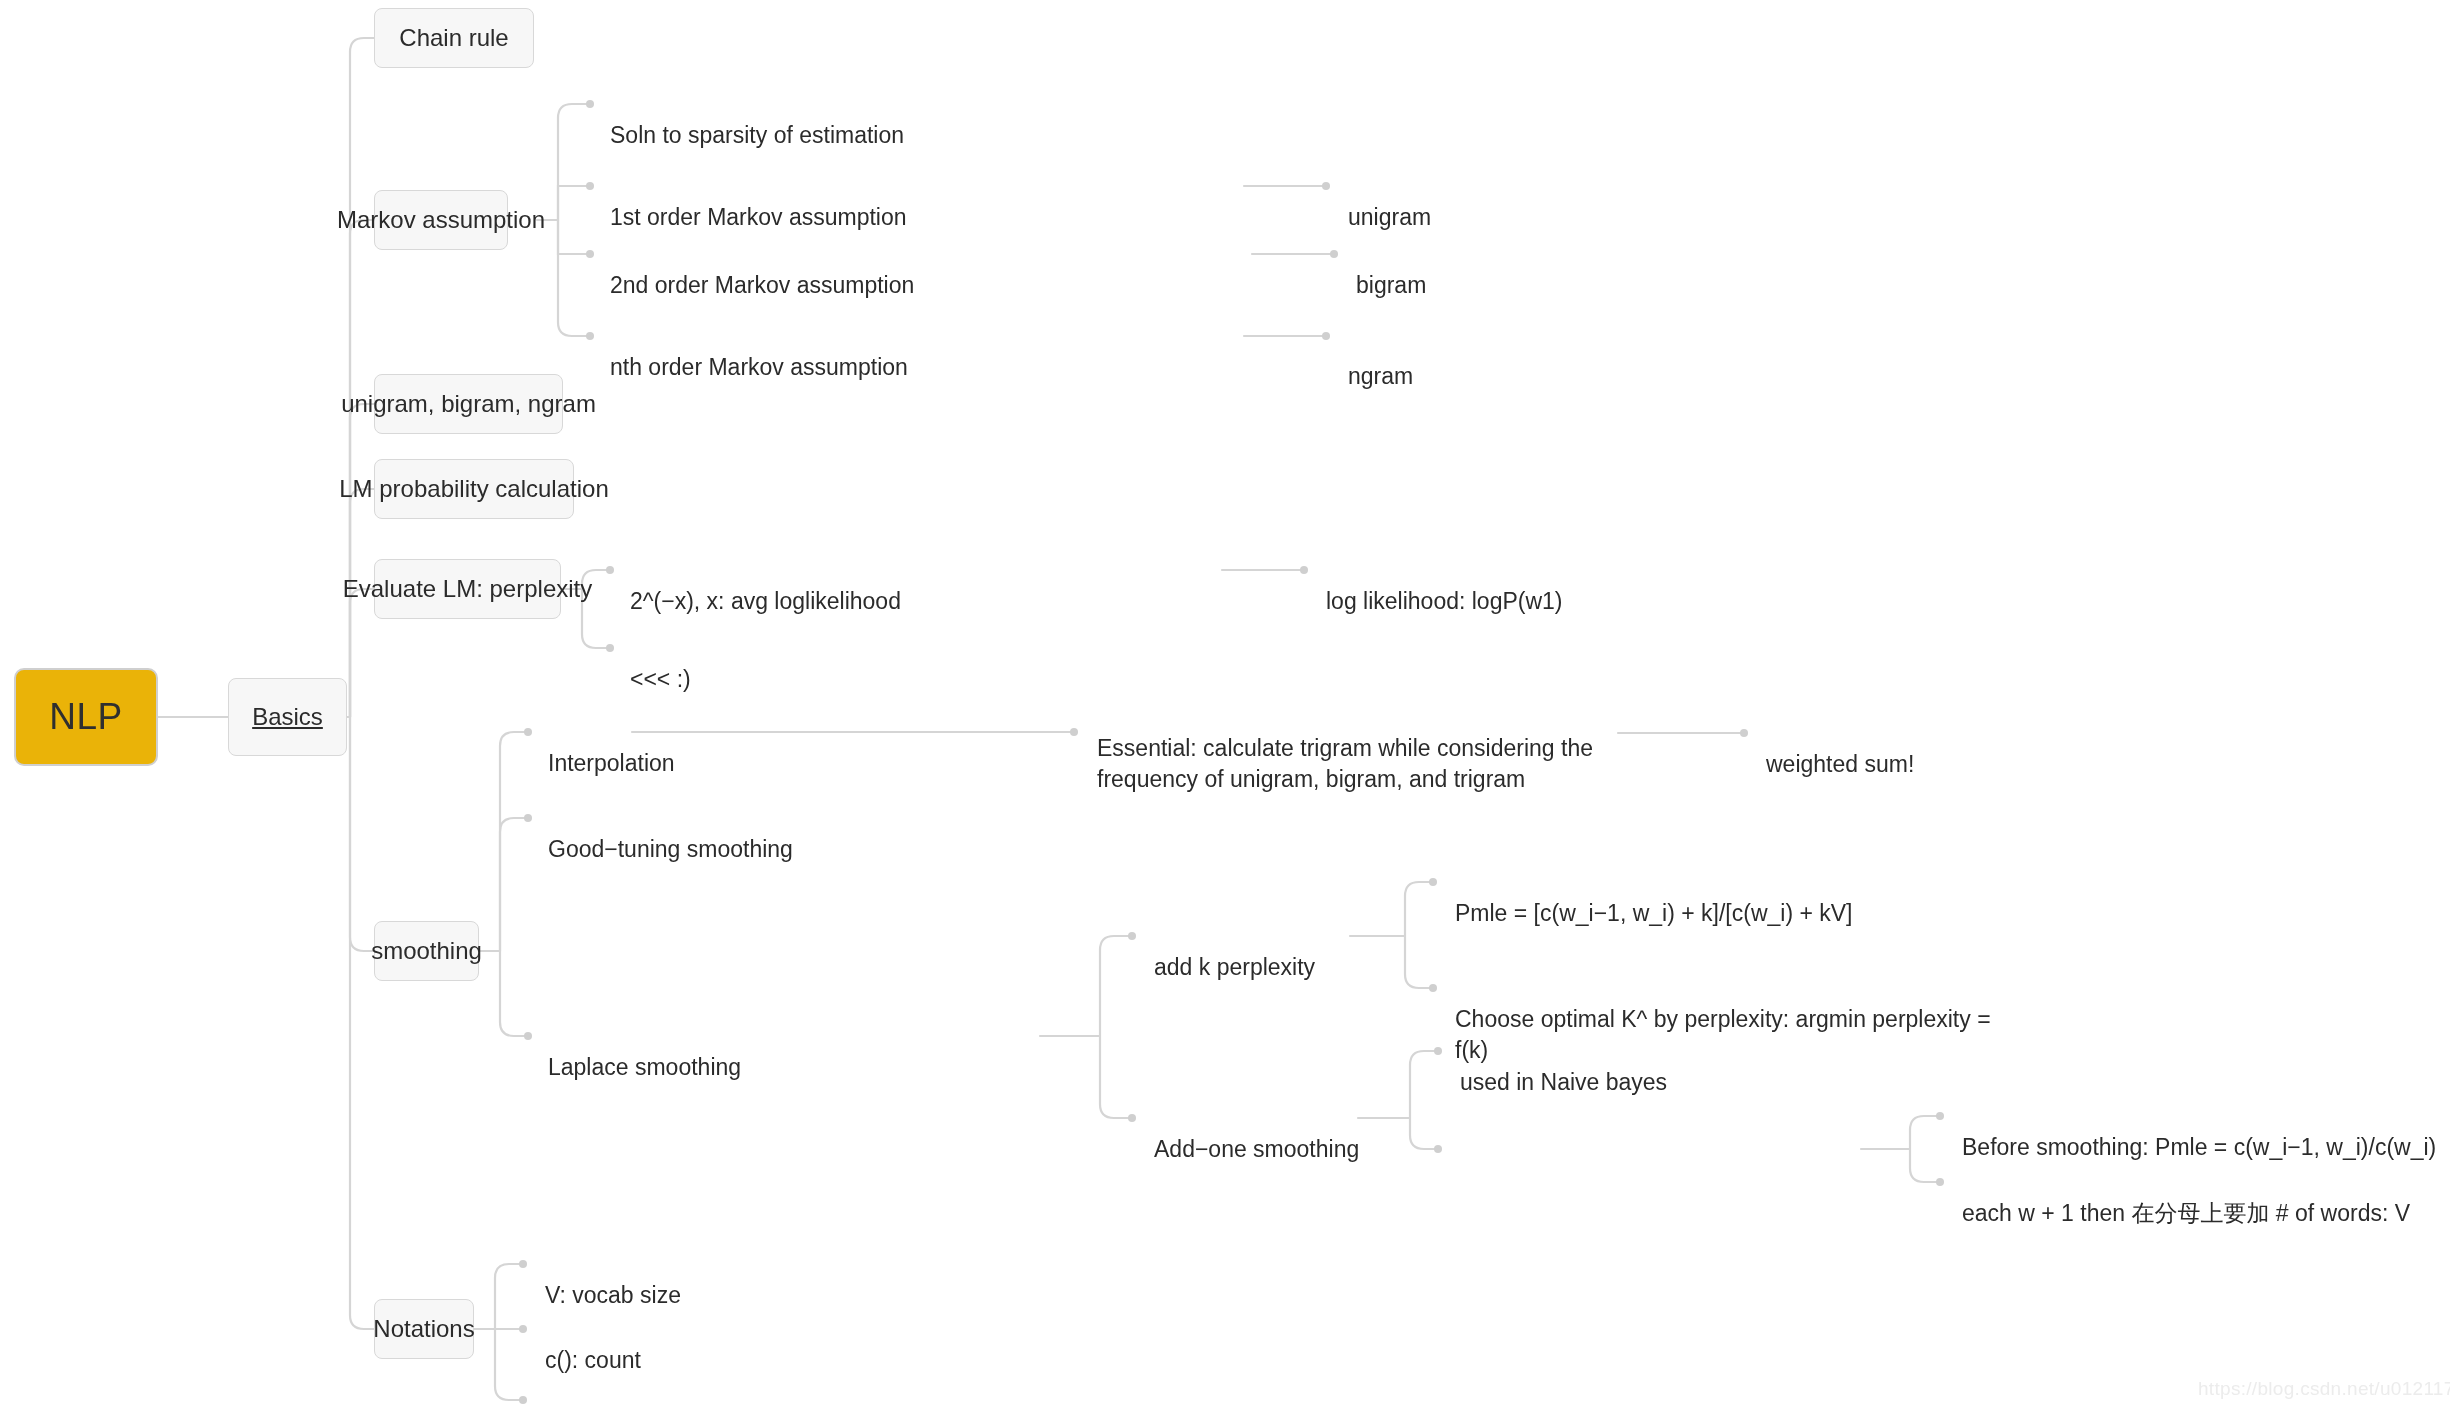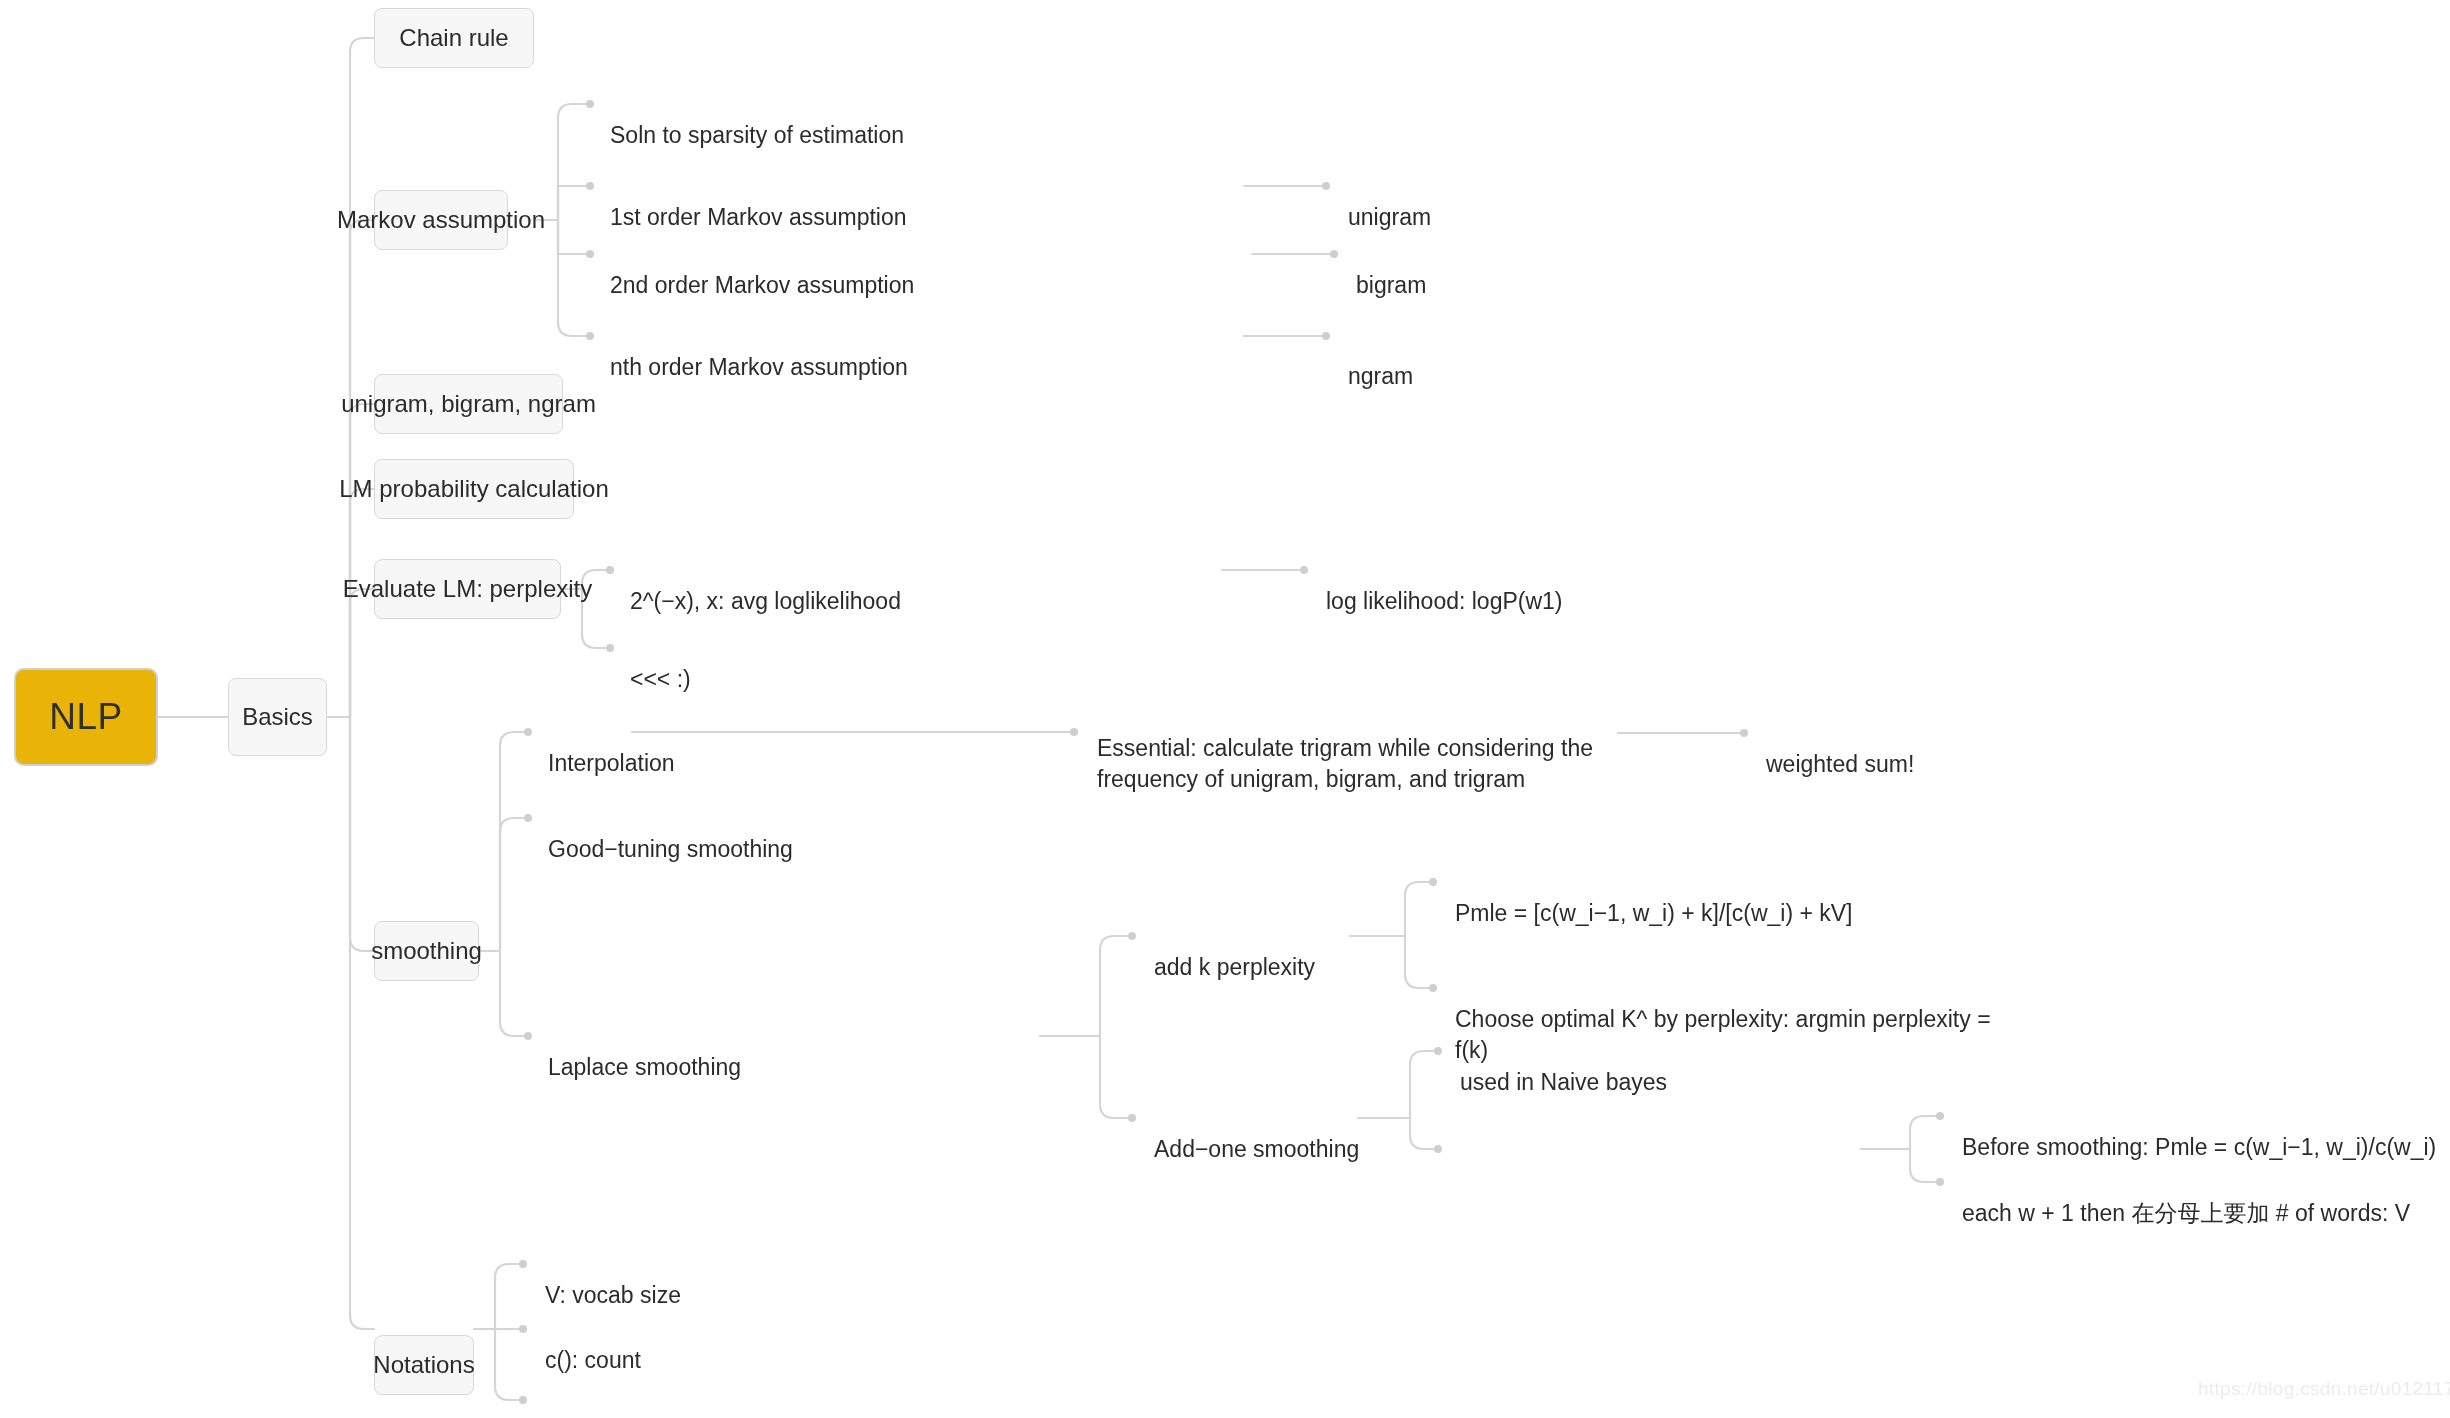--- a/index.html
+++ b/index.html
@@ -157,21 +157,21 @@
       <circle cx="523" cy="1264" r="4" fill="#cfcfcf" stroke="none"></circle>
       <circle cx="523" cy="1329" r="4" fill="#cfcfcf" stroke="none"></circle>
       <circle cx="523" cy="1400" r="4" fill="#cfcfcf" stroke="none"></circle>
     </g>
   </svg>
 
   <div class="node boxed root" style="left:14px; top:668px; width:144px; height:98px;">
     <span>NLP</span>
   </div>
 
-  <div class="node boxed branch" style="left:228px; top:678px; width:99px; height:78px;">
+  <div class="node boxed branch" style="left:228px; top:678px; width:119px; height:78px;text-decoration:underline;">
     <span>Basics</span>
   </div>
 
   <div class="node boxed branch" style="left:374px; top:8px; width:160px; height:60px;">
     <span>Chain rule</span>
   </div>
 
   <div class="node boxed branch" style="left:374px; top:190px; width:134px; height:60px;">
     <span>Markov assumption</span>
   </div>
@@ -185,21 +185,21 @@
   </div>
 
   <div class="node boxed branch" style="left:374px; top:559px; width:187px; height:60px;">
     <span>Evaluate LM: perplexity</span>
   </div>
 
   <div class="node boxed branch" style="left:374px; top:921px; width:105px; height:60px;">
     <span>smoothing</span>
   </div>
 
-  <div class="node boxed branch" style="left:374px; top:1299px; width:100px; height:60px;margin-top:36px;">
+  <div class="node boxed branch" style="left:374px; top:1299px; width:100px; height:60px;">
     <span>Notations</span>
   </div>
 
   <div class="node leaf" style="left:610px; top:89px;">
     <span>Soln to sparsity of estimation</span>
   </div>
   <div class="node leaf" style="left:610px; top:171px;">
     <span>1st order Markov assumption</span>
   </div>
   <div class="node leaf" style="left:610px; top:239px;">

